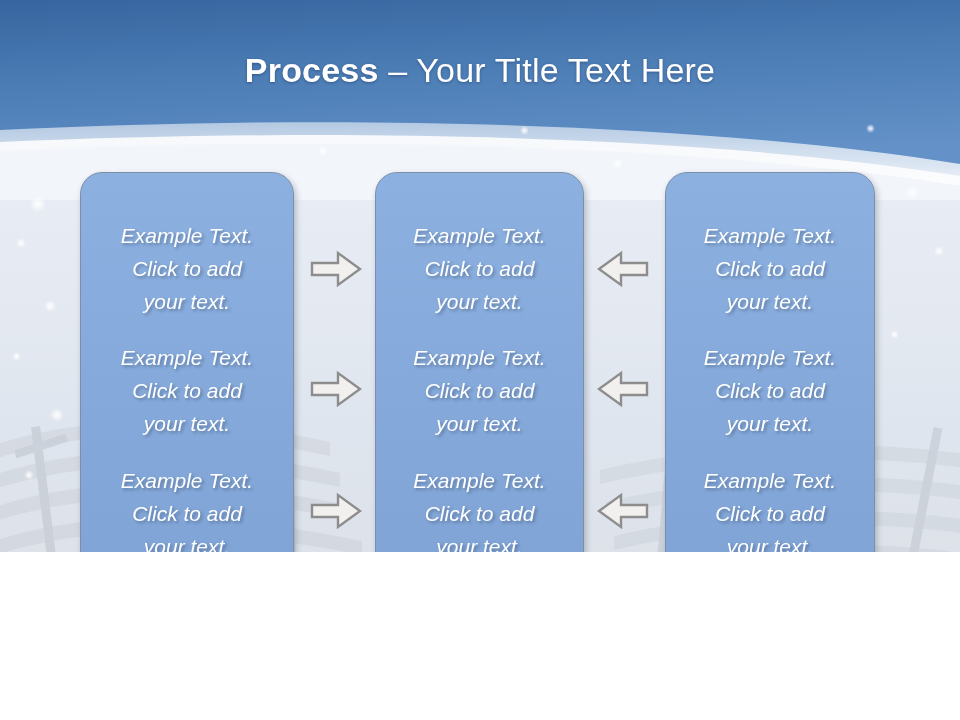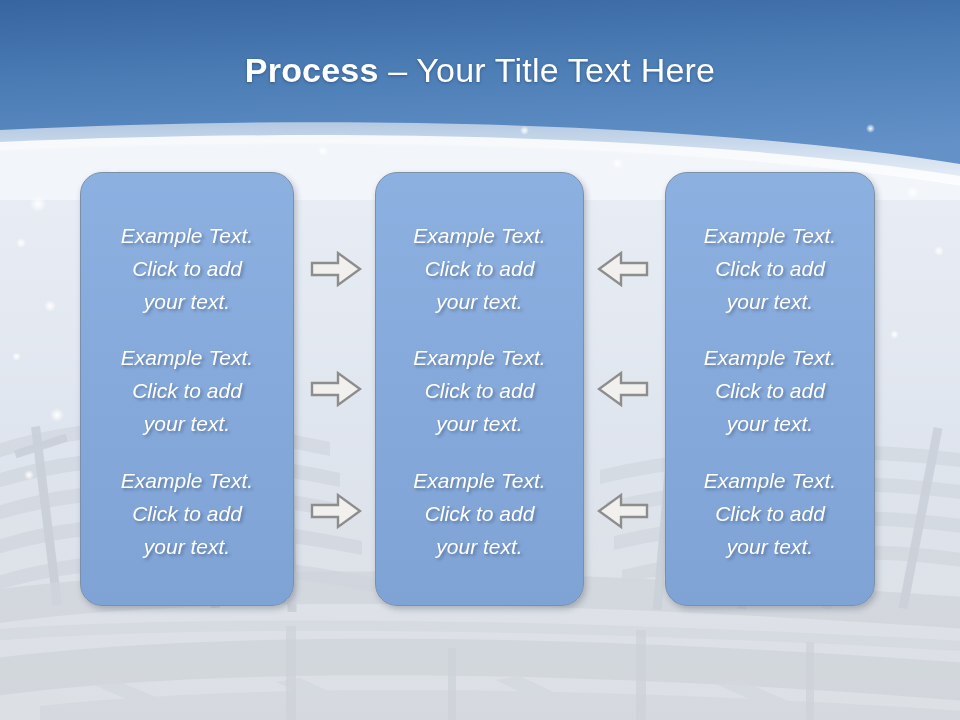--- a/index.html
+++ b/index.html
@@ -3,21 +3,21 @@
 <meta charset="utf-8">
 <style>
   html, body {
     margin: 0;
     padding: 0;
     background: #ffffff;
   }
   #slide {
     position: relative;
     width: 960px;
-    height: 720px;
+    height: 552px;
     overflow: hidden;
     font-family: "Liberation Sans", sans-serif;
     background: #e9eef5;
   }
 
   
   .bg-lower {
     position: absolute;
     left: 0; top: 0;
     width: 960px; height: 720px;

